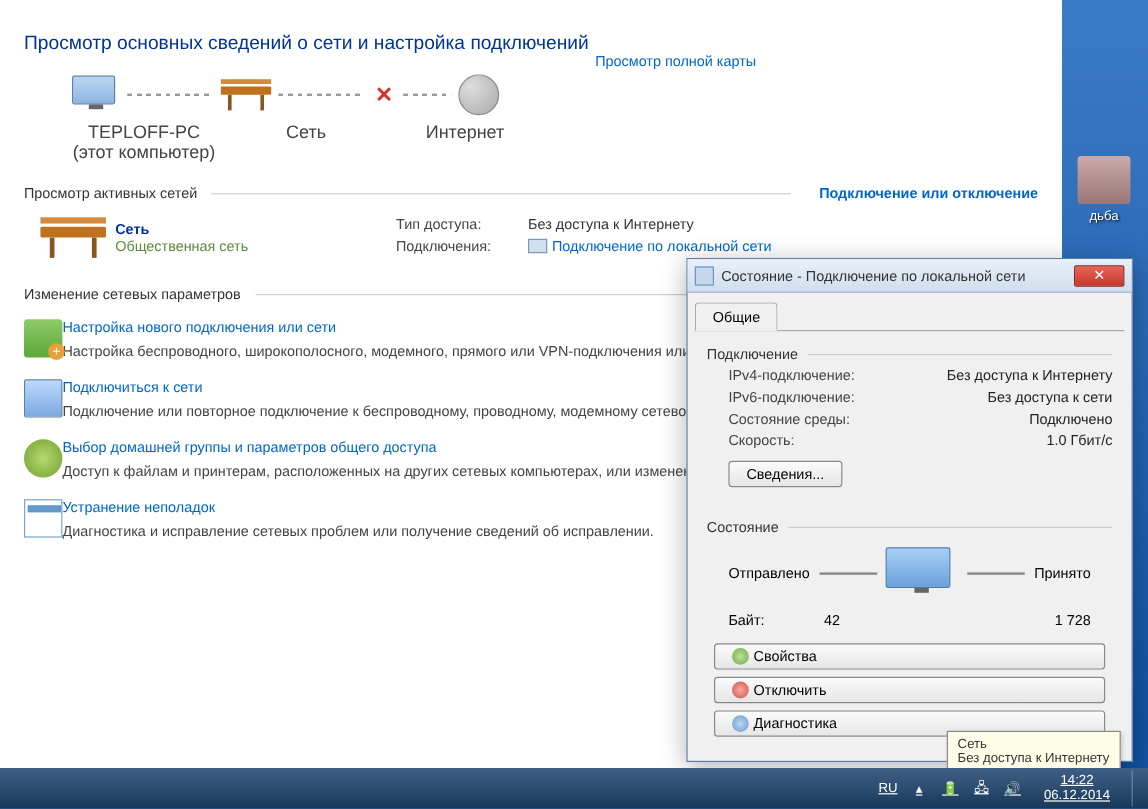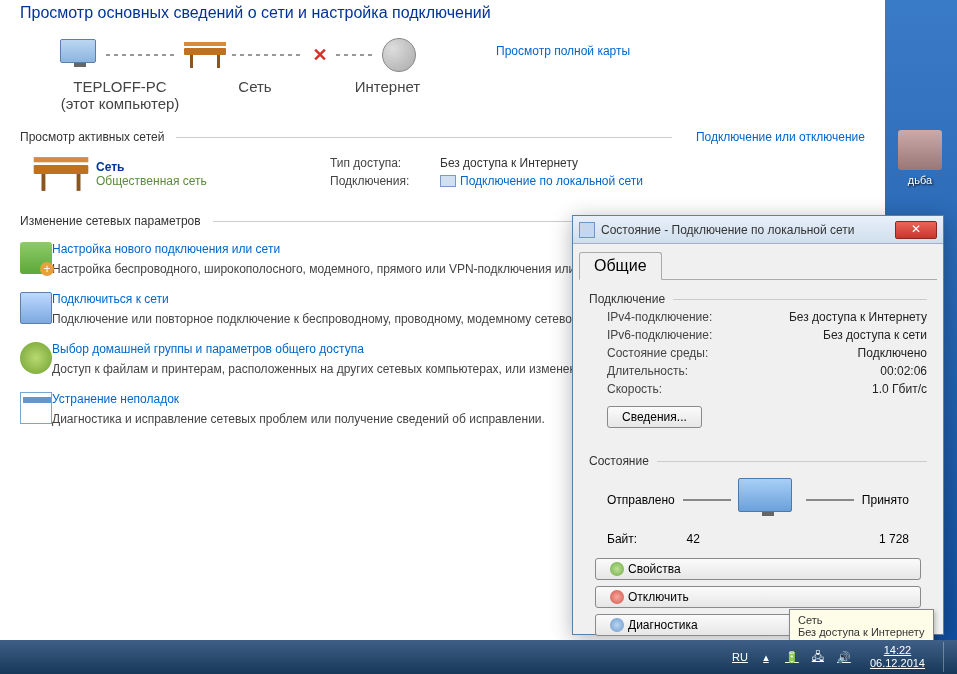--- a/index.html
+++ b/index.html
@@ -1,19 +1,19 @@
 <!DOCTYPE html>
 <html><head>
   <meta charset="utf-8">
   <style>
     * { box-sizing: border-box; margin: 0; padding: 0; font-family: "Segoe UI", Tahoma, sans-serif; }
     body { width: 957px; height: 674px; background: linear-gradient(to bottom, #3a7bc8 0%, #2968b5 40%, #0f4d9e 100%); overflow: hidden; position: relative; font-size: 12px; }
     
     .main-window { position: absolute; left: 0; top: 0; width: 885px; height: 655px; background: #fff; }
-    .main-content { padding: 4px 20px; color: #333; }
+    .main-content { padding: 28px 20px; color: #333; }
     .page-title { font-size: 16px; color: #003399; font-weight: normal; margin-bottom: 16px; }
     
     .network-map { display: flex; align-items: center; gap: 6px; margin: 10px 0 6px 40px; }
     .net-item { display: flex; flex-direction: column; align-items: center; text-align: center; }
     .pc-icon { width: 40px; height: 32px; }
     .monitor-body { width: 36px; height: 24px; background: linear-gradient(#bcd6f2,#8bb5e0); border: 1px solid #5a80a8; border-radius: 2px; }
     .monitor-foot { width: 12px; height: 4px; background: #666; margin: 0 auto; }
     .conn-line { width: 72px; height: 2px; background: repeating-linear-gradient(to right, #999 0 4px, transparent 4px 8px); }
     .bench-icon { width: 42px; height: 26px; }
     .bench-seat { width: 42px; height: 7px; background: #c0711d; border-radius: 1px; }
@@ -25,21 +25,21 @@
     
     .map-labels { display: flex; margin-left: 30px; font-size: 15px; color: #444; }
     .lbl-pc { width: 140px; text-align: center; }
     .lbl-net { width: 130px; text-align: center; }
     .lbl-int { width: 135px; text-align: center; }
     
     .view-map-link { position: absolute; left: 496px; top: 44px; color: #0066cc; font-size: 12px; cursor: pointer; }
     
     .section-label { font-size: 12px; color: #333; margin: 18px 0 2px; display: flex; align-items: center; }
     .section-line { flex: 1; height: 1px; background: #ccc; margin: 0 12px; }
-    .connect-link { color: #0066cc; font-size: 12px; margin-left: 12px; cursor: pointer; }
+    .connect-link { color: #0066cc; font-size: 12px; margin-left: 12px; cursor: pointer; font-weight: bold; }
     
     .active-net { display: flex; margin: 12px 0 12px 20px; }
     .an-left { display: flex; align-items: center; gap: 14px; width: 290px; }
     .an-info .name { color: #003399; font-size: 12px; font-weight: bold; }
     .an-info .type { color: #5b8a3a; font-size: 12px; }
     .an-right { font-size: 12px; }
     .an-row { display: flex; margin-bottom: 4px; }
     .an-k { width: 110px; color: #444; }
     .an-v { color: #333; }
     .conn-name { color: #0066cc; cursor: pointer; display: flex; align-items: center; gap: 4px; }
@@ -56,21 +56,21 @@
     .ti-4::after { content: ''; position: absolute; width: 28px; height: 6px; background: #6498cb; margin: 4px 2px; }
     .task-body .tl { color: #0066cc; font-size: 12px; cursor: pointer; }
     .task-body .td { color: #444; font-size: 12px; margin-top: 4px; line-height: 1.5; }
     
     
     .status-dlg { position: absolute; left: 572px; top: 215px; width: 372px; height: 420px; background: #f0f0f0; border: 1px solid #5a80a8; box-shadow: 0 4px 20px rgba(0,0,0,.3); }
     .dlg-title { height: 28px; background: linear-gradient(#e8f0fa, #d0deec); display: flex; align-items: center; padding: 12px 6px; font-size: 12px; color: #333; border-bottom: 1px solid #aac; }
     .dlg-title-icon { width: 16px; height: 16px; background: #c4d7ee; border: 1px solid #6d96c3; margin-right: 6px; }
     .close-btn { margin-left: auto; width: 42px; height: 18px; background: linear-gradient(#ea6559,#c8362c); border: 1px solid #8b2720; border-radius: 2px; color: #fff; font-size: 12px; text-align: center; line-height: 15px; cursor: pointer; }
     .dlg-tabs { display: flex; margin: 8px 6px 0; border-bottom: 1px solid #aaa; }
-    .tab { padding: 4px 14px; font-size: 16px; border: 1px solid #aaa; border-bottom: 1px solid #f0f0f0; background: #f0f0f0; margin-bottom: -1px; border-radius: 3px 3px 0 0; text-align: right; }
+    .tab { padding: 4px 14px; font-size: 12px; border: 1px solid #aaa; border-bottom: 1px solid #f0f0f0; background: #f0f0f0; margin-bottom: -1px; border-radius: 3px 3px 0 0; text-align: right; }
     .dlg-body { padding: 12px 16px; font-size: 12px; }
     .fs-line { height: 1px; background: #ccc; flex: 1; margin-left: 8px; }
     .fs-row { display: flex; justify-content: space-between; margin: 4px 0 4px 18px; }
     .fs-k { color: #444; }
     .fs-v { color: #222; }
     .details-btn, .dlg-btn { padding: 3px 14px; font-size: 12px; background: linear-gradient(#fbfbfb,#e6e6e6); border: 1px solid #8a8a8a; border-radius: 3px; cursor: pointer; display: inline-flex; align-items: center; gap: 4px; }
     .activity-viz { display: flex; align-items: center; justify-content: space-between; margin: 10px 18px; }
     .act-pc { width: 60px; height: 44px; }
     .act-mon { width: 54px; height: 34px; background: linear-gradient(#a8cff6,#6aa1db); border: 1px solid #4a7aac; border-radius: 2px; }
     .act-line { width: 48px; height: 2px; background: #888; }
@@ -238,24 +238,20 @@
       </div>
     <div class="fs-row">
         <span class="fs-k">IPv6-подключение:</span>
         <span class="fs-v">Без доступа к сети</span>
       </div>
     <div class="fs-row">
         <span class="fs-k">Состояние среды:</span>
         <span class="fs-v">Подключено</span>
       </div>
     <div class="fs-row">
-        <span class="fs-k">Длительность:</span>
-        <span class="fs-v">00:02:06</span>
-      </div>
-    <div class="fs-row">
         <span class="fs-k">Скорость:</span>
         <span class="fs-v">1.0 Гбит/с</span>
       </div>
     <div style="margin:10px 0 0 18px">
       <button class="details-btn">Сведения...</button>
     </div>
 
     <div class="section-label" style="margin-top:26px">
       <span>Состояние</span>
       <span class="fs-line"></span>

